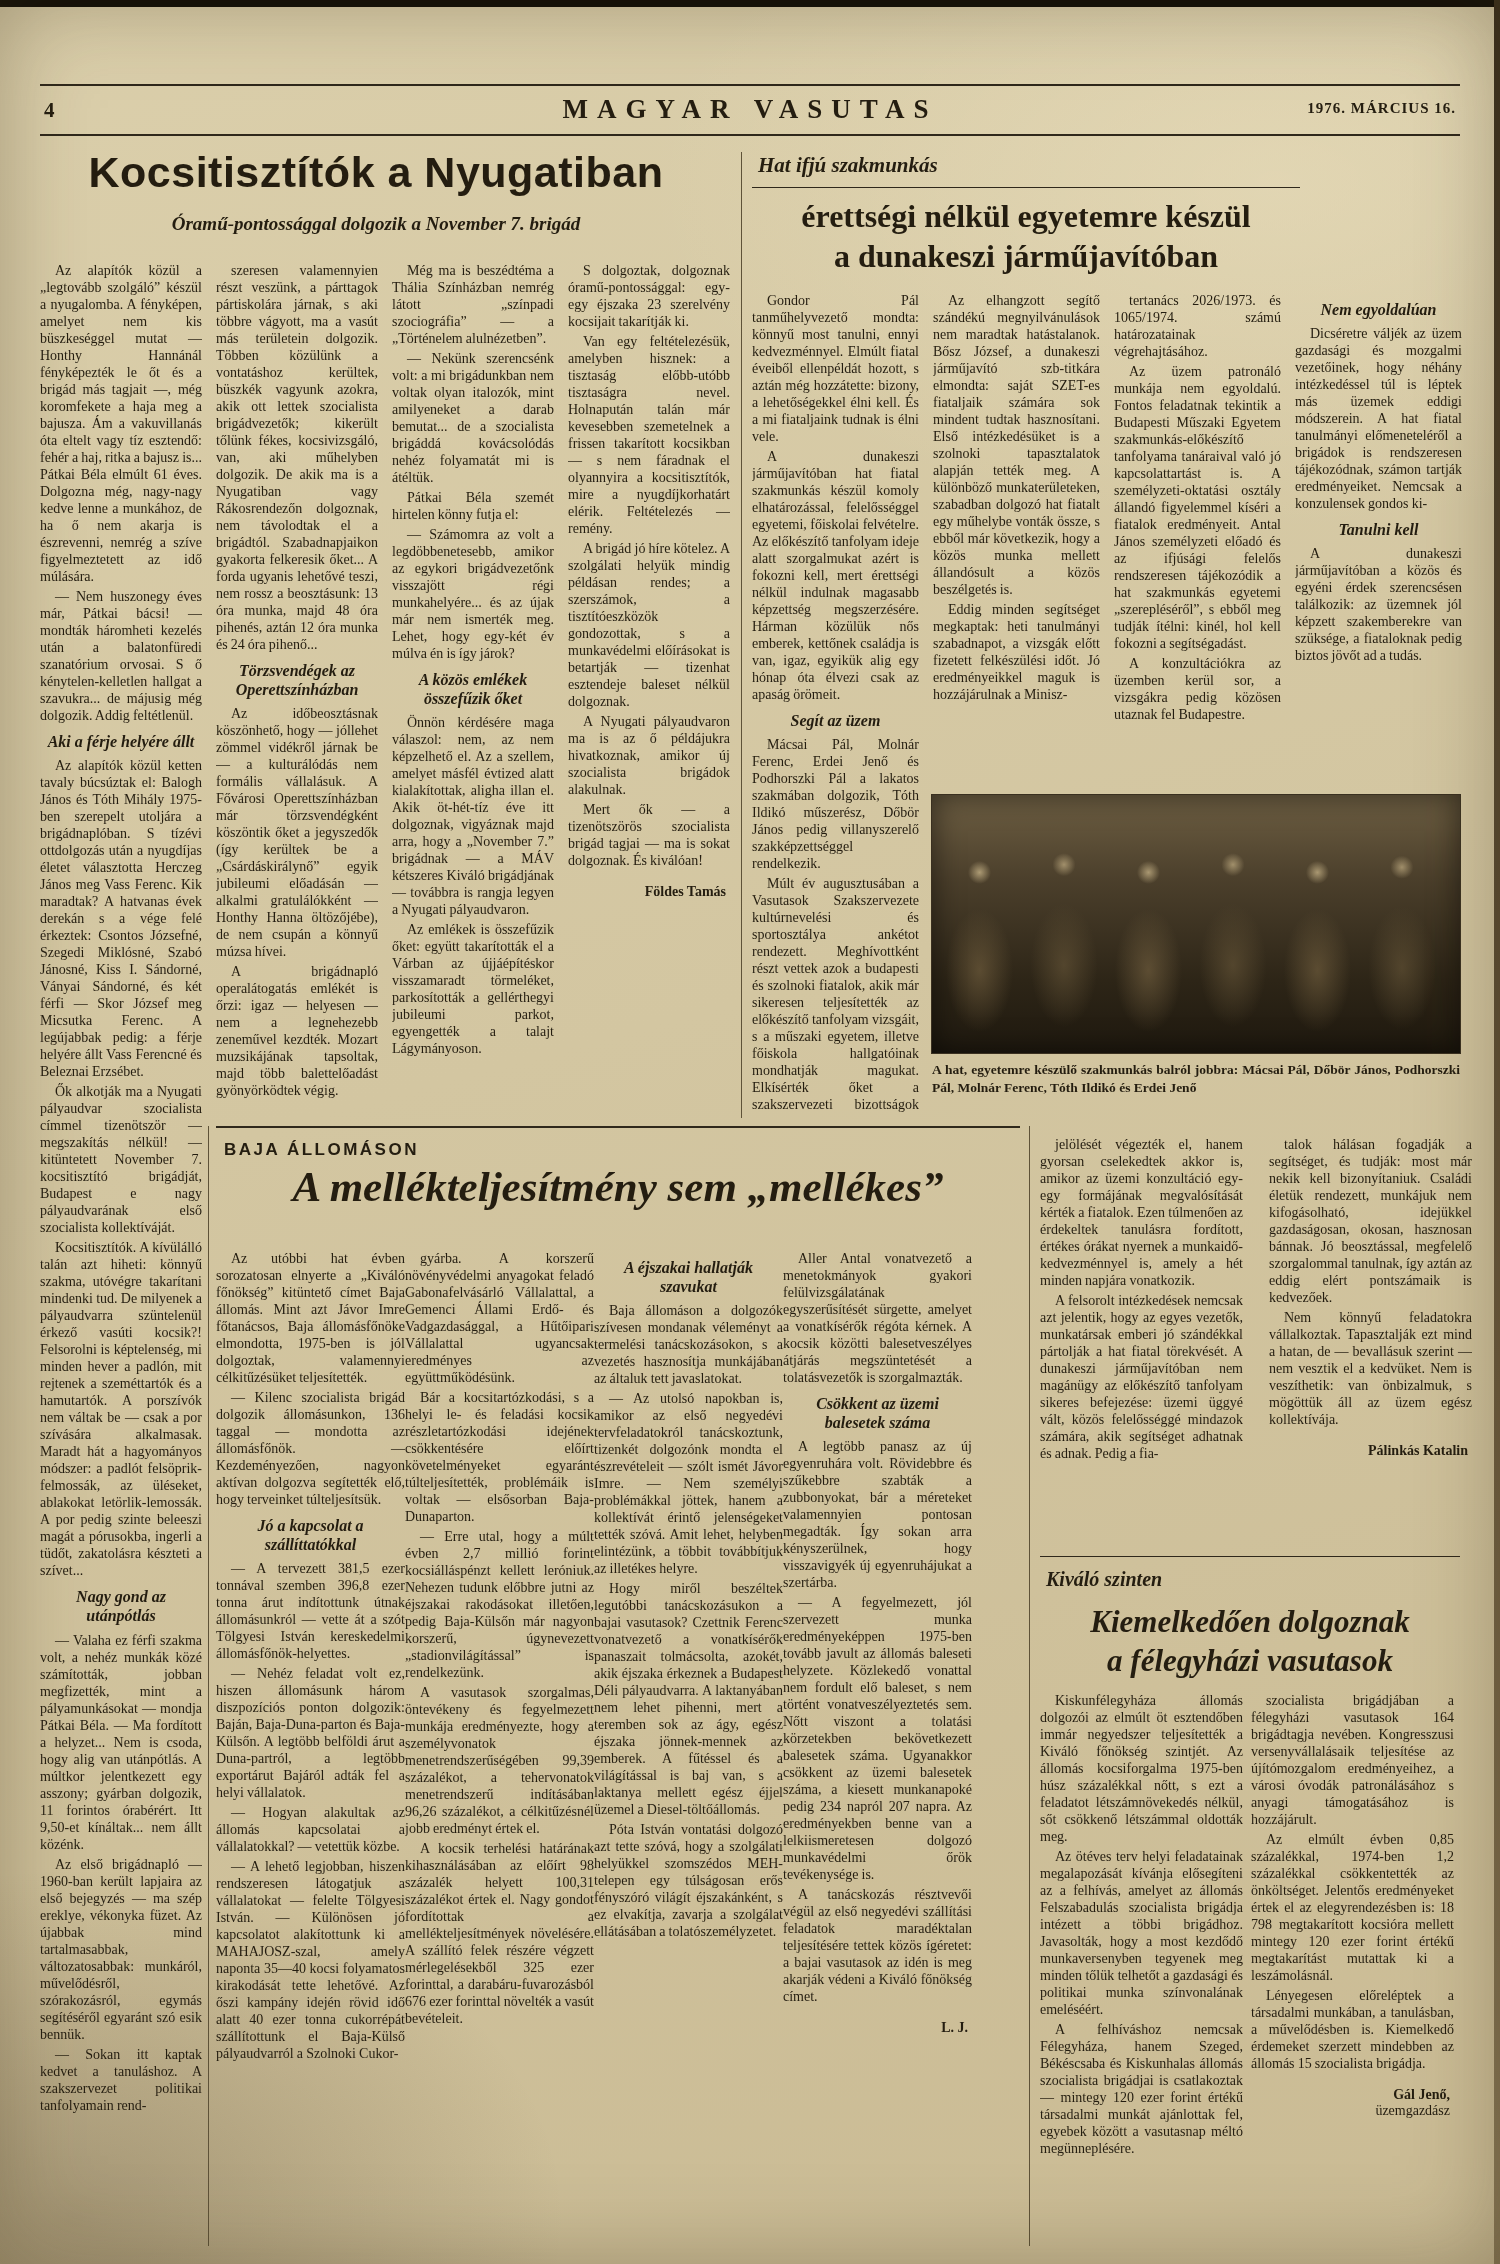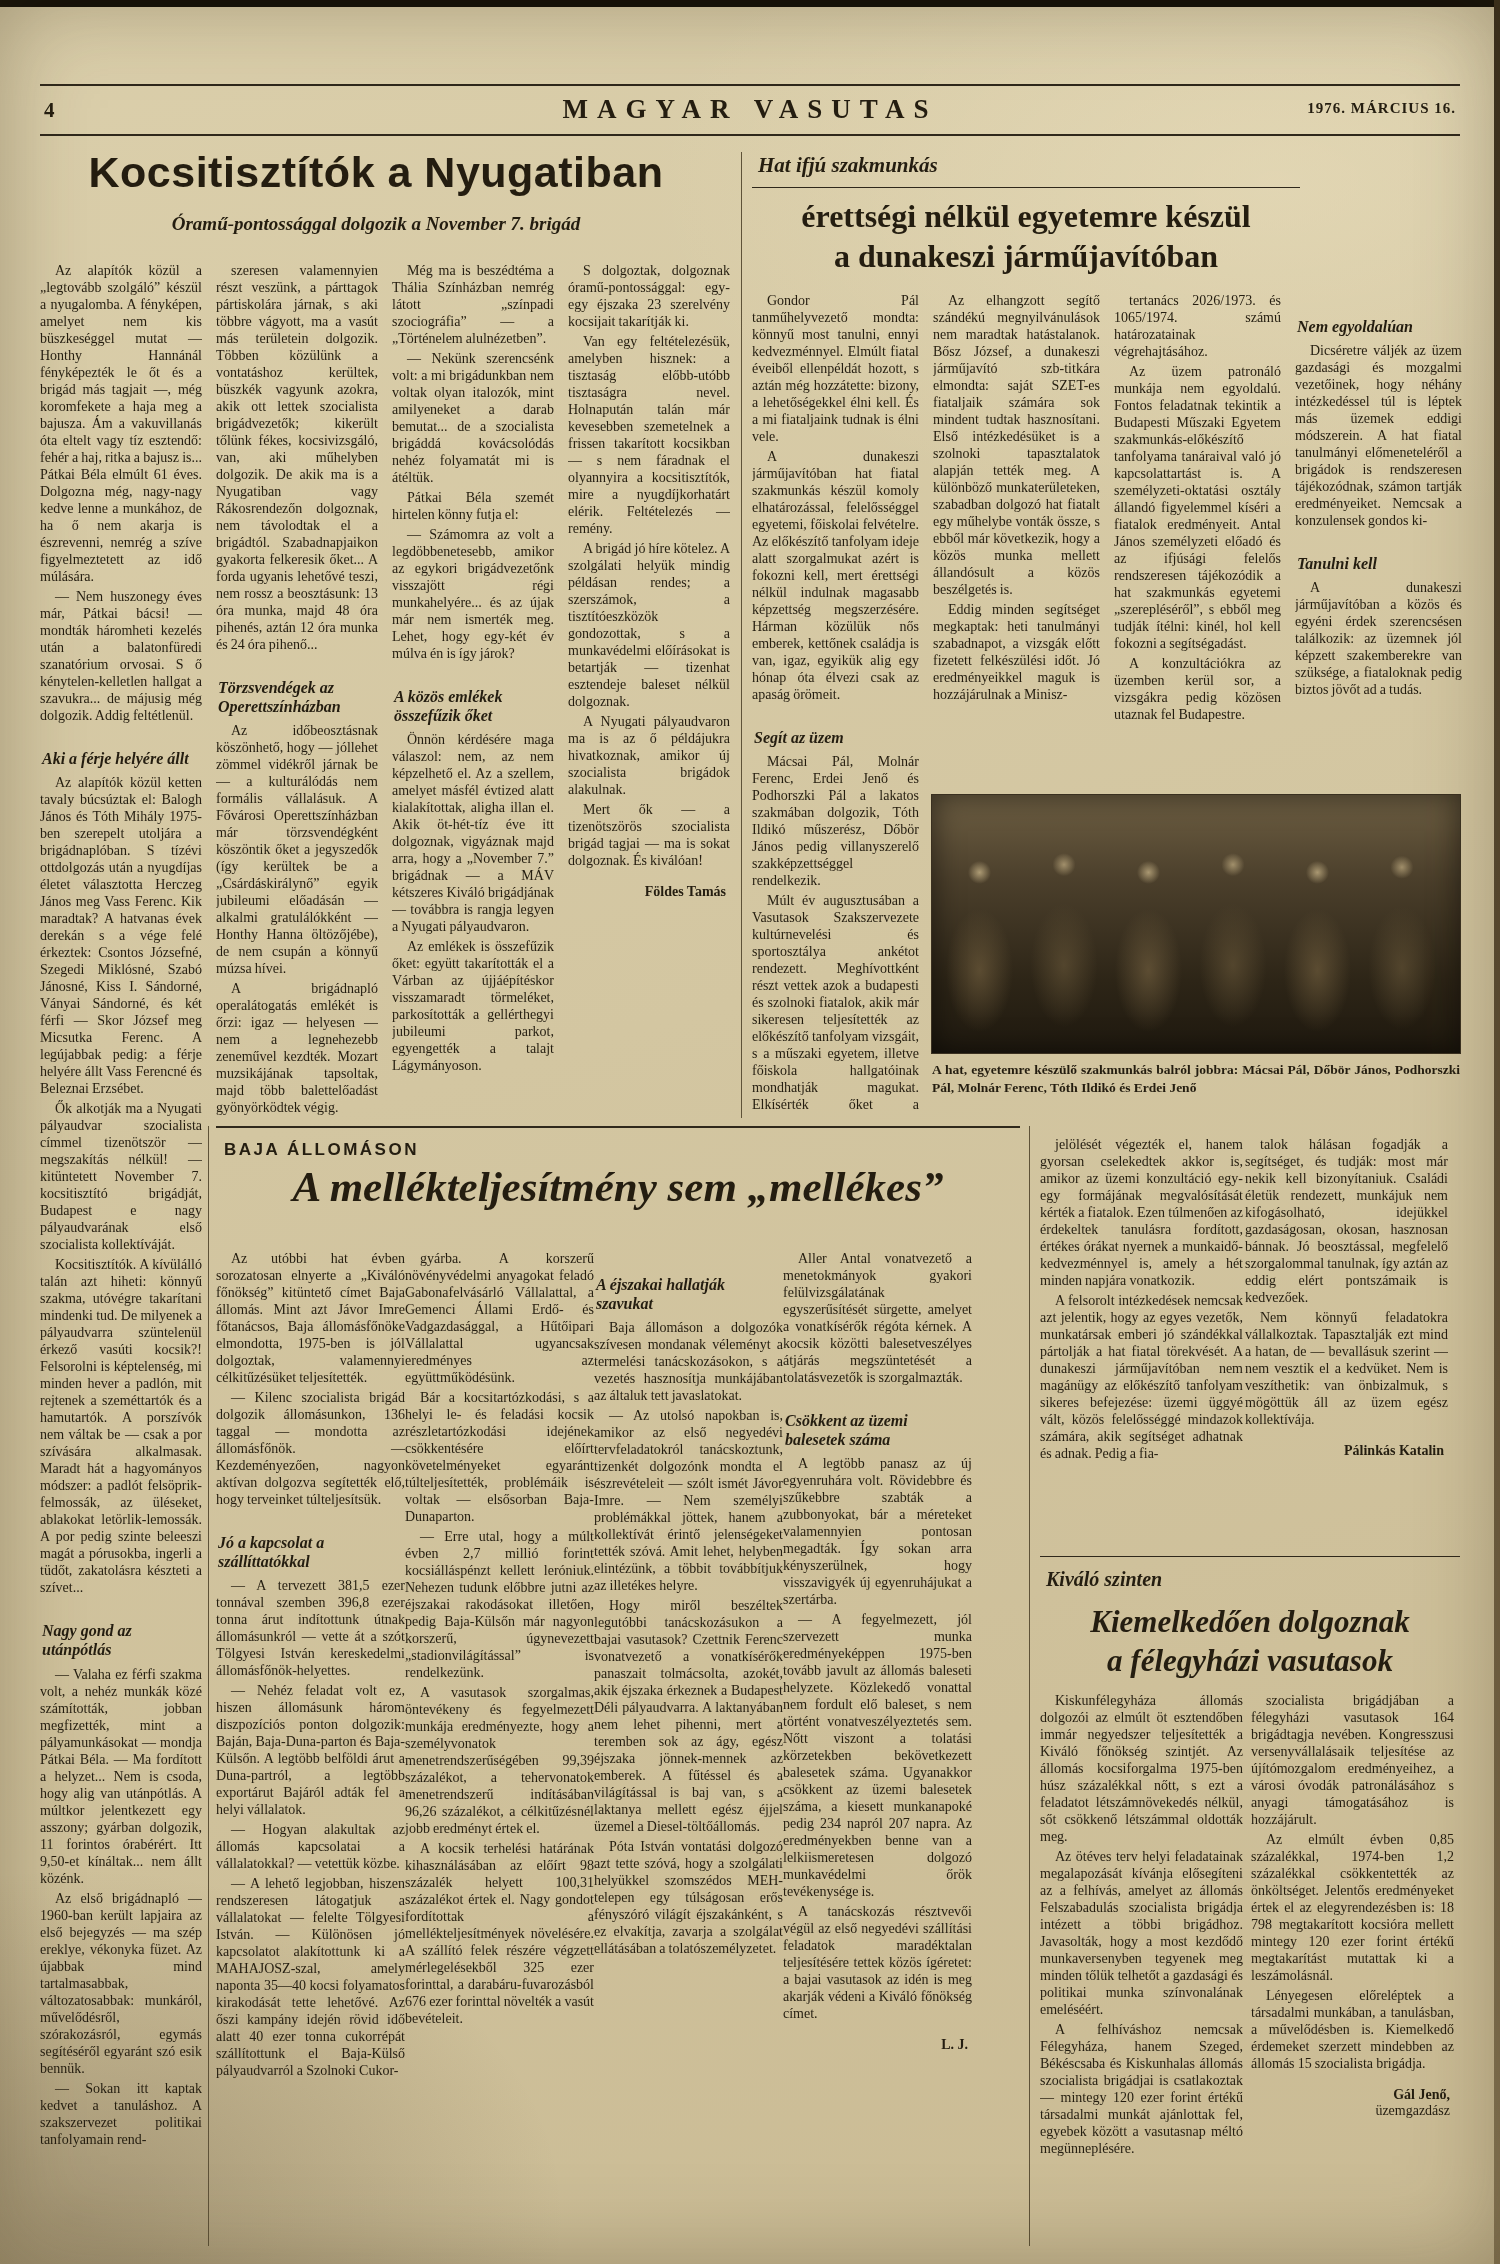--- a/index.html
+++ b/index.html
@@ -23,21 +23,21 @@
   .mast-row{position:absolute;left:0;top:8px;width:1420px;height:38px}
   .pagenum{position:absolute;left:4px;top:6px;font:bold 21px "Liberation Serif",serif}
   .mast-title{position:absolute;left:0;width:1420px;top:2px;text-align:center;
     font:bold 27px "Liberation Serif",serif;letter-spacing:9px}
   .mast-date{position:absolute;right:4px;top:8px;font:bold 15px "Liberation Serif",serif;letter-spacing:1px}
   
   .colrow{position:absolute;display:flex}
   .col{overflow:hidden}
   .col .p{font-size:14px;line-height:17px;text-align:justify;text-indent:15px;
     hyphens:auto;-webkit-hyphens:auto;margin-bottom:3px;word-spacing:-.4px}
-  .col .h{font:bold italic 16px/1.2 "Liberation Serif",serif;margin:25px 2px 6px;text-indent:0}
+  .col .h{font:bold italic 16px/1.2 "Liberation Serif",serif;text-align:center;margin:8px 2px 6px;text-indent:0}
   .col .sig{font:bold 14px "Liberation Serif",serif;text-align:right;margin-top:15px;padding-right:4px}
   .col .sigrole{font:14px "Liberation Serif",serif;text-align:right;padding-right:4px}
   
   #kocsi-headline{position:absolute;left:44px;top:150px;width:664px;text-align:center;
     font:bold 43px/1.05 "Liberation Sans",sans-serif;letter-spacing:.5px}
   #kocsi-subtitle{position:absolute;left:44px;top:213px;width:664px;text-align:center;
     font:bold italic 19px "Liberation Serif",serif}
   #kocsi-cols{left:40px;top:262px;gap:14px}
   .kcol{width:162px}
   .kcol1{height:1962px}
@@ -75,21 +75,21 @@
   
   #baja-rule-top{position:absolute;left:216px;top:1126px;width:804px;height:2px}
   #baja-kicker{position:absolute;left:224px;top:1140px;font:bold 17px "Liberation Sans",sans-serif;letter-spacing:2.5px}
   #baja-headline{position:absolute;left:216px;top:1163px;width:804px;text-align:center;
     font:bold italic 43px/1.1 "Liberation Serif",serif}
   #baja-cols{left:216px;top:1250px;gap:0}
   .bcol{width:189px;height:996px}
   #vrule-left-baja{left:208px;top:1126px;height:1120px}
   #vrule-right-baja{left:1029px;top:1126px;height:1120px}
   
-  #dk2-cols{left:1040px;top:1136px;gap:2px}
+  #dk2-cols{left:1040px;top:1136px;gap:26px}
   .ccol{width:203px;height:402px}
   #felegy-rule{position:absolute;left:1040px;top:1556px;width:420px;height:1px}
   #felegy-kicker{position:absolute;left:1046px;top:1568px;font:bold italic 20px "Liberation Serif",serif}
   #felegy-headline{position:absolute;left:1040px;top:1602px;width:420px;text-align:center;
     font:bold italic 31px/1.26 "Liberation Serif",serif}
   #felegy-headline span{display:block}
   #felegy-cols{left:1040px;top:1692px;gap:8px}
   .fcol{width:203px;height:556px}
 </style>
 </head>

